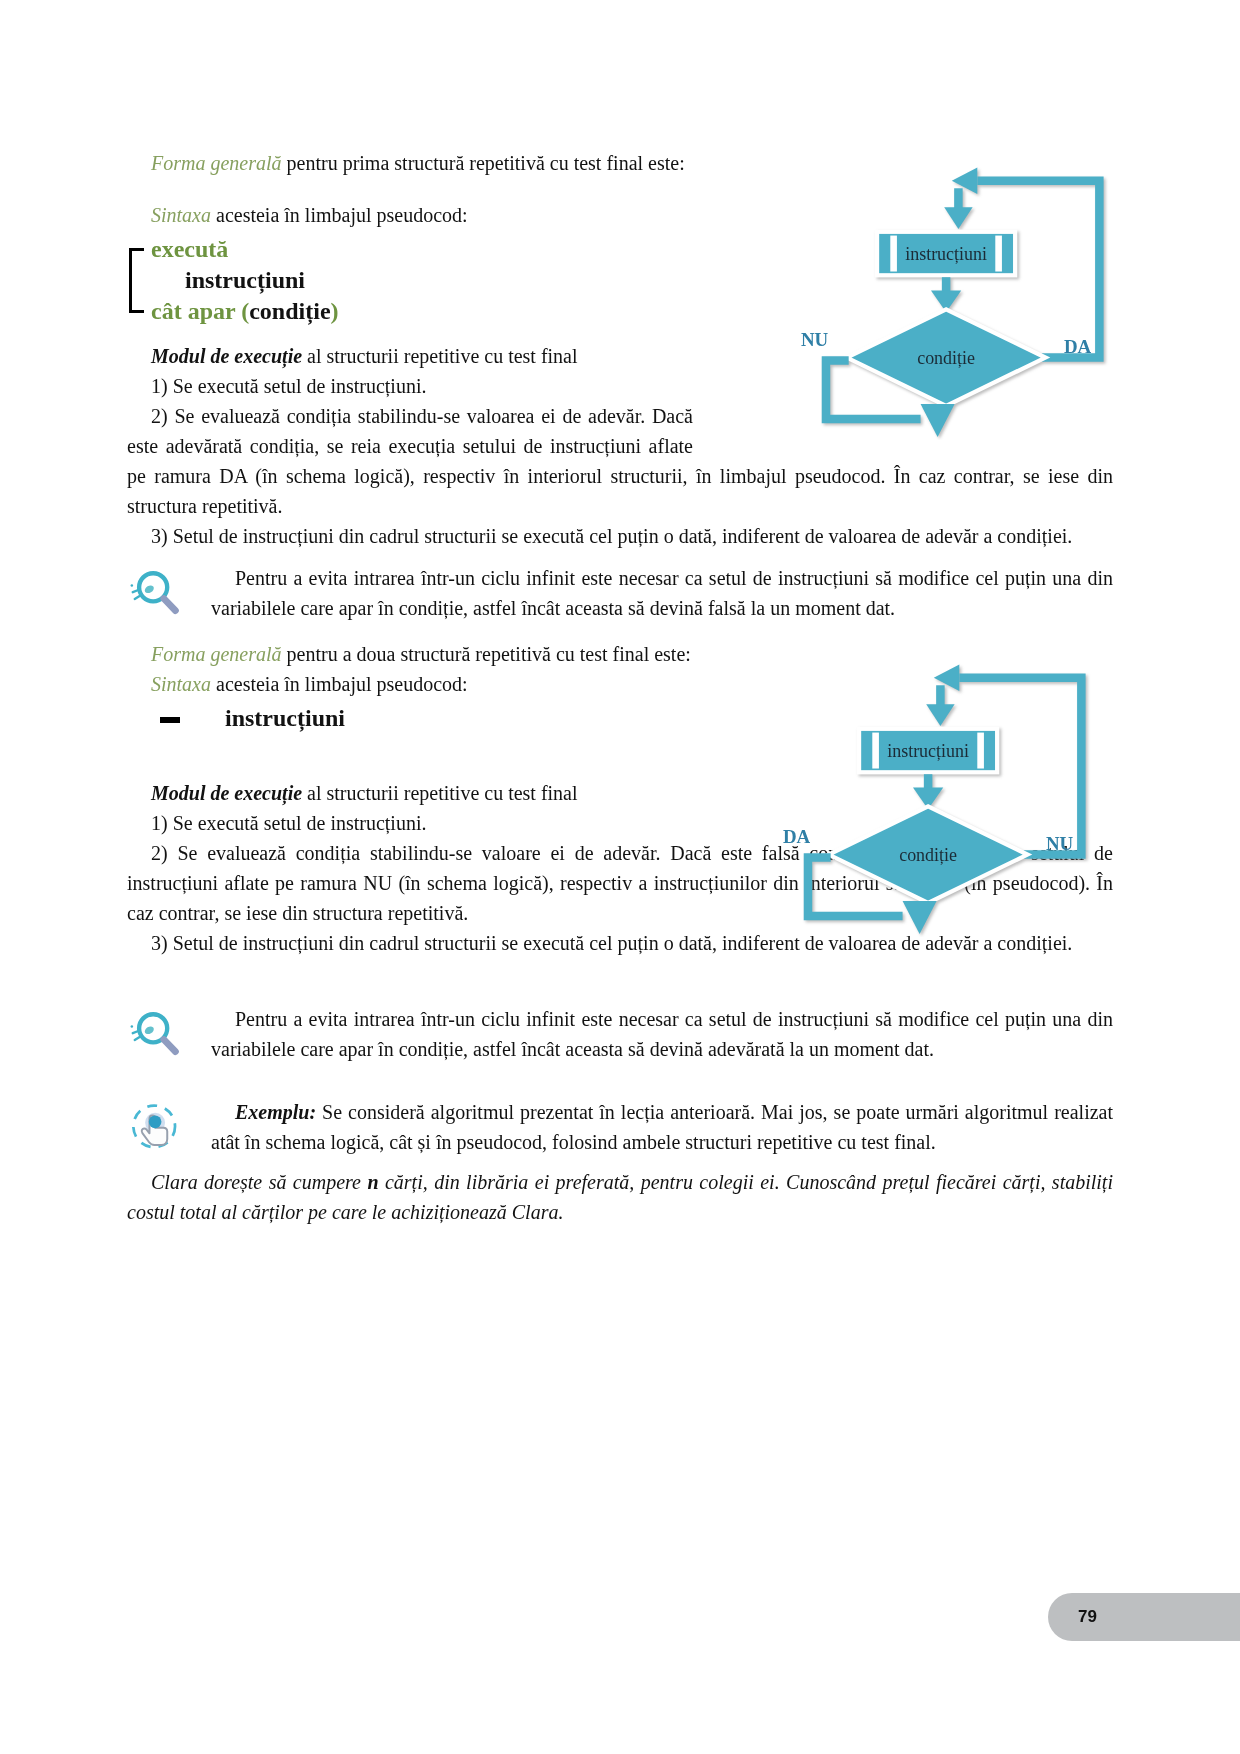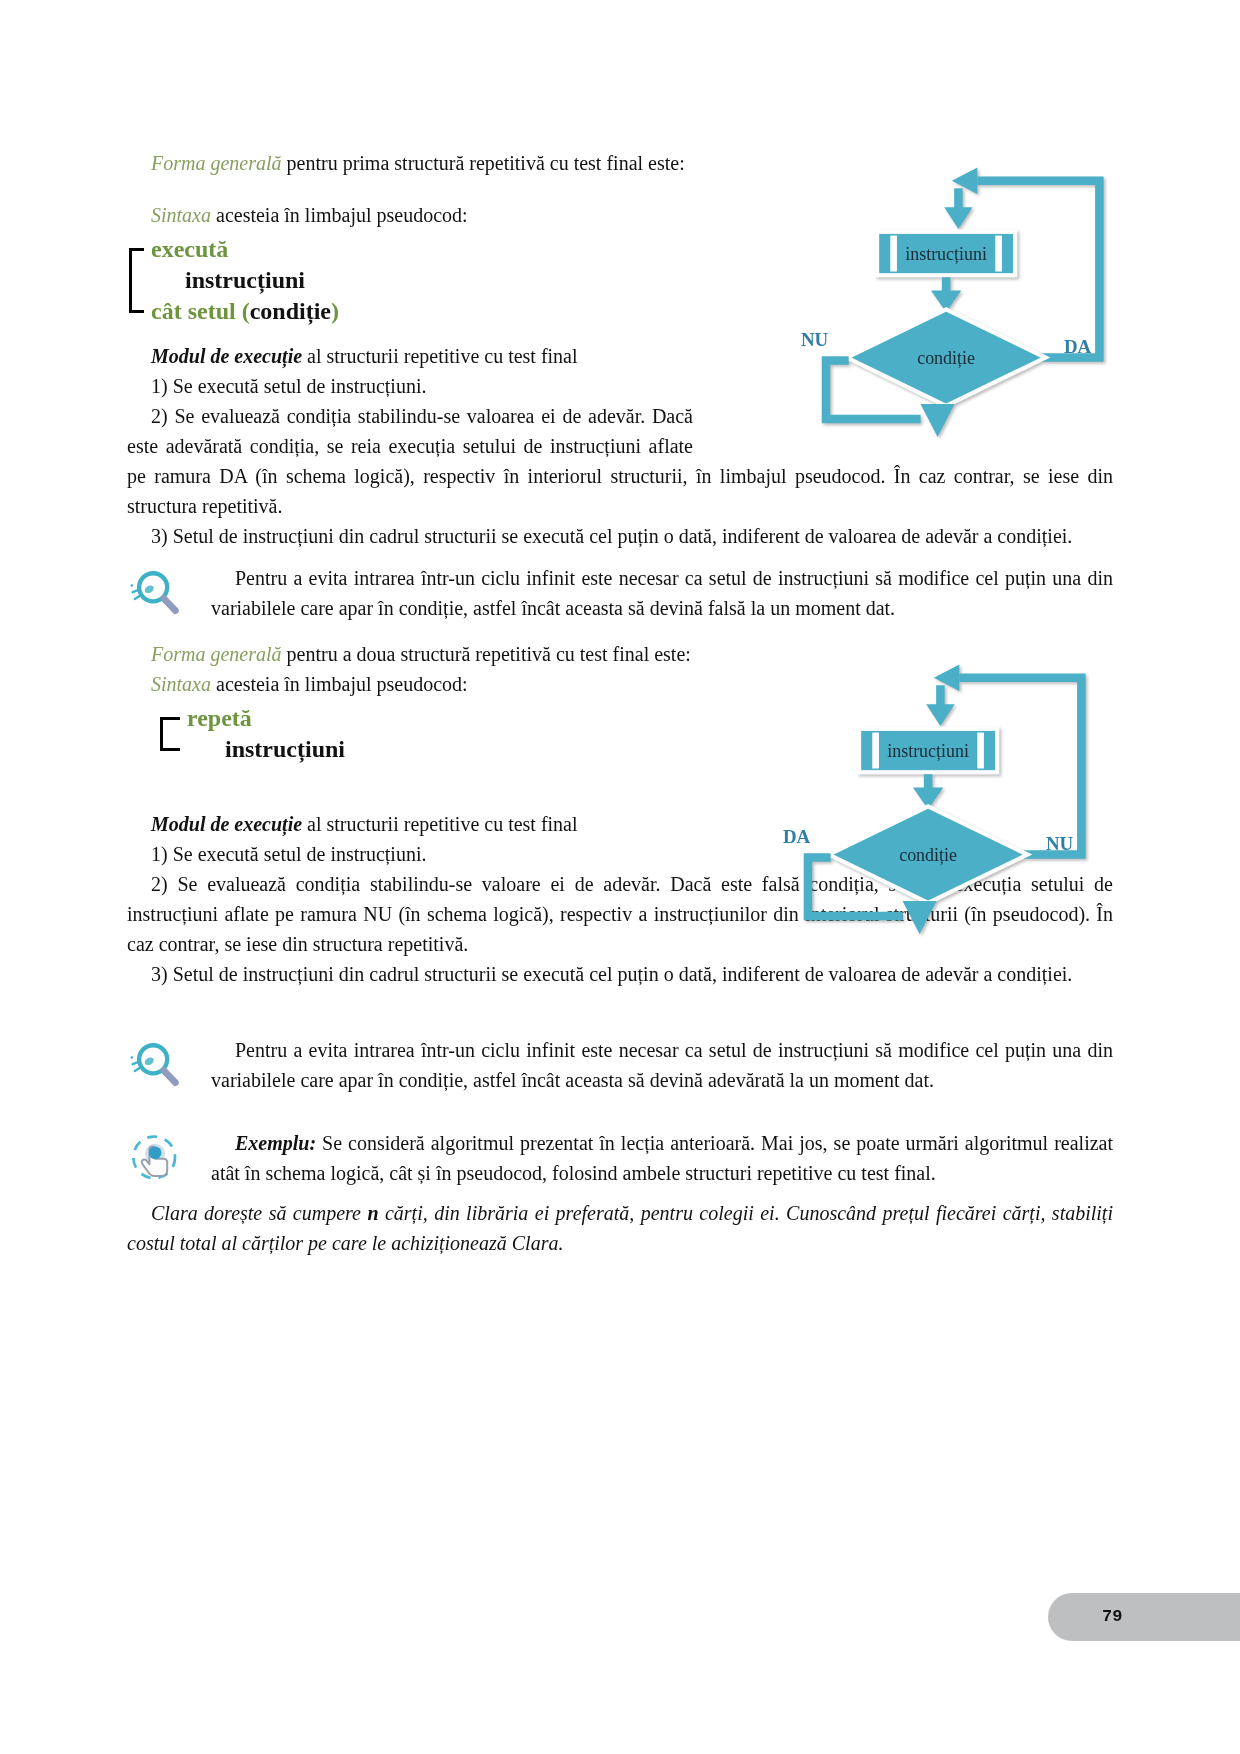--- a/index.html
+++ b/index.html
@@ -42,22 +42,22 @@
   .iconcell{flex:0 0 84px;width:84px;padding-top:4px;}
   .icontext{flex:1;}
   .note2{margin-top:46px;}
   .example-row{margin-top:23px;}
   .clara{margin-top:4px;font-style:italic;}
   .clara .nvar{font-weight:700;}
 
   
   .page-pill{position:absolute;left:1048px;top:1593px;width:192px;height:48px;
     background:#bdbfc1;border-radius:26px 0 0 26px;}
-  .page-num{position:absolute;left:54px;top:0;height:48px;line-height:48px;
-    font-family:Liberation Mono, monospace;font-weight:700;font-size:17px;color:#111;}
+  .page-num{position:absolute;left:30px;top:0;height:48px;line-height:48px;
+    font-family:Liberation Sans, sans-serif;font-weight:700;font-size:17px;color:#111;}
 
   .mt22{margin-top:22px;} .mt14{margin-top:14px;} .mt6{margin-top:6px;} .mt44{margin-top:44px;}
 </style>
 </head>
 <body>
 
 <div class="page">
   <div class="content">
 
     <div class="fc1-float">
@@ -84,21 +84,21 @@
     </div>
 
     <p class="p ind"><span class="lead-accent">Forma generală</span><span> pentru prima structură repetitivă cu test final este:</span></p>
 
     <p class="p ind mt22"><span class="lead-accent">Sintaxa</span><span>  acesteia în limbajul pseudocod:</span></p>
 
     <div class="pseudo pseudo1">
       <div class="bracket"></div>
       <div class="pline kw">execută</div>
       <div class="pline body-line">instrucțiuni</div>
-      <div class="pline"><span class="kw">cât setul </span><span class="paren">(</span><span>condiție</span><span class="paren">)</span></div>
+      <div class="pline"><span class="kw">cât apar </span><span class="paren">(</span><span>condiție</span><span class="paren">)</span></div>
     </div>
 
     <p class="p ind mt14"><span class="bi">Modul de execuție</span><span> al structurii repetitive cu test final</span></p>
     <p class="p ind">1) Se execută setul de instrucțiuni.</p>
     <p class="p ind">2) Se evaluează condiția stabilindu-se valoarea ei de adevăr. Dacă este adevărată condiția, se reia execuția setului de instrucțiuni aflate pe ramura DA (în schema logică), respectiv în interiorul structurii, în limbajul pseudocod. În caz contrar, se iese din structura repetitivă.</p>
     <p class="p ind">3) Setul de instrucțiuni din cadrul structurii se execută cel puțin o dată, indiferent de valoarea de adevăr a condiției.</p>
 
     <div class="iconrow">
       <div class="iconcell">
         <svg viewBox="0 0 64 64" width="62" height="62">
@@ -111,21 +111,20 @@
         </svg>
       </div>
       <p class="p ind icontext">Pentru a evita intrarea într-un ciclu infinit este necesar ca setul de instrucțiuni să modifice cel puțin una din variabilele care apar în condiție, astfel încât aceasta să devină falsă la un moment dat.</p>
     </div>
 
     <p class="p ind mt6"><span class="lead-accent">Forma generală</span><span> pentru a doua structură repetitivă cu test final este:</span></p>
     <p class="p ind"><span class="lead-accent">Sintaxa</span><span> acesteia în limbajul pseudocod:</span></p>
 
     <div class="pseudo pseudo2">
       <div class="bracket"></div>
-      <div class="pline kw">repetă</div>
       <div class="pline body-line">instrucțiuni</div>
     </div>
 
     <div class="fc2-abs">
       <svg viewBox="0 0 370 300" width="350" height="284">
         <g class="fc-shadow">
           <path class="fc-line" d="M 284 213 H 345 V 26 H 216"></path>
           <polygon class="fc-fill" points="216,12 216,40 189,26"></polygon>
           <path class="fc-line" d="M 196 34 V 56"></path>
           <polygon class="fc-fill" points="181,54 211,54 196,77"></polygon>

